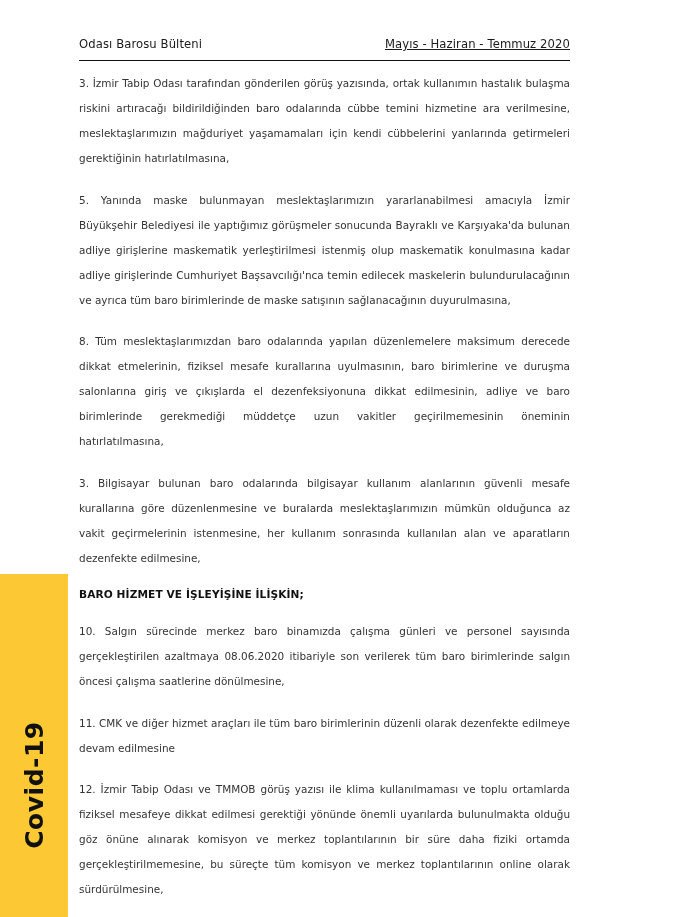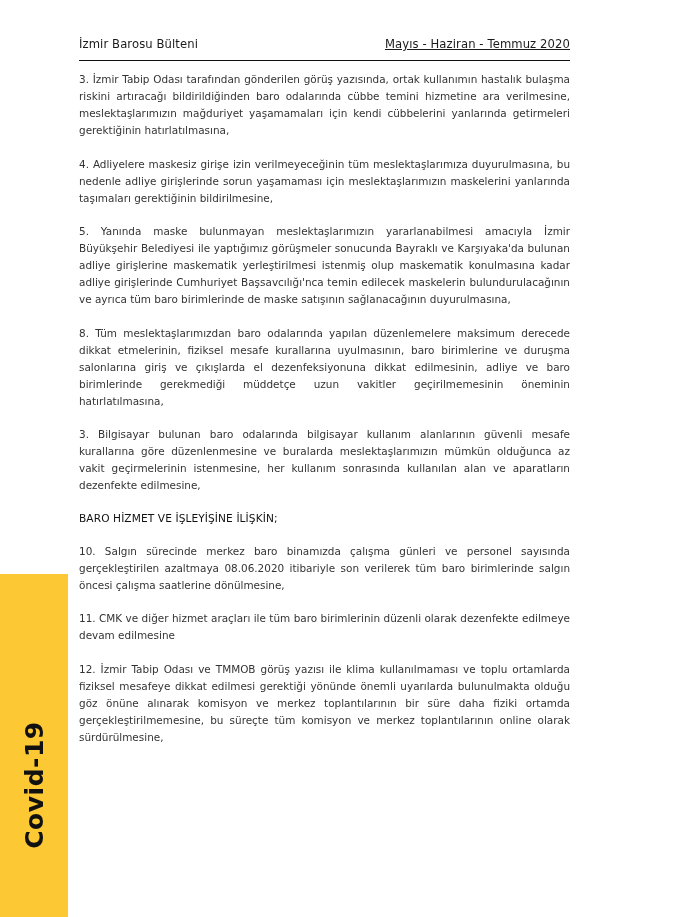--- a/index.html
+++ b/index.html
@@ -15,46 +15,45 @@
   }
   .header .left { left: 0; }
   .header .right { right: 0; text-decoration: underline; }
   .rule {
     position: absolute; left: 79px; top: 60px; width: 491px; height: 0; border-top: 1.2px solid #111;
   }
   .content {
     position: absolute; left: 79px; top: 71px; width: 491px;
   }
   .para {
-    font-size: 10.45px; line-height: 17px; text-align: justify; margin: 0 0 16.5px 0;
+    font-size: 10.45px; line-height: 25px; text-align: justify; margin: 0 0 16.5px 0;
     color: #333; hyphens: manual;
   }
   .section-head {
-    font-weight: normal; font-size: 10.6px; line-height: 15.6px; color: #111; margin: 0 0 16.5px 0; letter-spacing: 0.1px;
+    font-weight: bold; font-size: 10.6px; line-height: 15.6px; color: #111; margin: 0 0 16.5px 0; letter-spacing: 0.1px;
   }
   .sidebar {
     position: absolute; left: 0; top: 574px; width: 68px; height: 343px; background: #fcc934;
   }
   .sidebar-label {
     position: absolute; left: 34px; top: 785px; transform: translate(-50%, -50%) rotate(-90deg);
     font-weight: bold; font-size: 25px; color: #111; white-space: nowrap; letter-spacing: 0.5px;
   }
 </style>
 </head>
 <body>
 
 <div class="header">
-  <span class="left">İzmir Barosu Bülteni</span>
+  <span class="left">Odası Barosu Bülteni</span>
   <span class="right">Mayıs - Haziran - Temmuz 2020</span>
 </div>
 <div class="rule"></div>
 
 <div class="content">
   <p class="para">3. İzmir Tabip Odası tarafından gönderilen görüş yazısında, ortak kullanımın hastalık bulaşma riskini artıracağı bildirildiğinden baro odalarında cübbe temini hizmetine ara verilmesine, meslektaşlarımızın mağduriyet yaşamamaları için kendi cübbelerini yan­larında getirmeleri gerektiğinin hatırlatılmasına,</p>
-  <p class="para">4. Adliyelere maskesiz girişe izin verilmeyeceğinin tüm meslektaşlarımıza duyurulma­sına, bu nedenle adliye girişlerinde sorun yaşamaması için meslektaşlarımızın maske­lerini yanlarında taşımaları gerektiğinin bildirilmesine,</p>
   <p class="para">5. Yanında maske bulunmayan meslektaşlarımızın yararlanabilmesi amacıyla İzmir Büyükşehir Belediyesi ile yaptığımız görüşmeler sonucunda Bayraklı ve Karşıyaka'da bulunan adliye girişlerine maskematik yerleştirilmesi istenmiş olup maskematik ko­nulmasına kadar adliye girişlerinde Cumhuriyet Başsavcılığı'nca temin edilecek mas­kelerin bulundurulacağının ve ayrıca tüm baro birimlerinde de maske satışının sağla­nacağının duyurulmasına,</p>
   <p class="para">8. Tüm meslektaşlarımızdan baro odalarında yapılan düzenlemelere maksimum dere­cede dikkat etmelerinin, fiziksel mesafe kurallarına uyulmasının, baro birimlerine ve duruşma salonlarına giriş ve çıkışlarda el dezenfeksiyonuna dikkat edilmesinin, adliye ve baro birimlerinde gerekmediği müddetçe uzun vakitler geçirilmemesinin öneminin hatırlatılmasına,</p>
   <p class="para">3. Bilgisayar bulunan baro odalarında bilgisayar kullanım alanlarının güvenli mesafe kurallarına göre düzenlenmesine ve buralarda meslektaşlarımızın mümkün olduğun­ca az vakit geçirmelerinin istenmesine, her kullanım sonrasında kullanılan alan ve aparatların dezenfekte edilmesine,</p>
   <p class="section-head">BARO HİZMET VE İŞLEYİŞİNE İLİŞKİN;</p>
   <p class="para">10. Salgın sürecinde merkez baro binamızda çalışma günleri ve personel sayısında gerçekleştirilen azaltmaya 08.06.2020 itibariyle son verilerek tüm baro birimlerinde salgın öncesi çalışma saatlerine dönülmesine,</p>
   <p class="para">11. CMK ve diğer hizmet araçları ile tüm baro birimlerinin düzenli olarak dezenfekte edilmeye devam edilmesine</p>
   <p class="para">12. İzmir Tabip Odası ve TMMOB görüş yazısı ile klima kullanılmaması ve toplu ortam­larda fiziksel mesafeye dikkat edilmesi gerektiği yönünde önemli uyarılarda bulunul­makta olduğu göz önüne alınarak komisyon ve merkez toplantılarının bir süre daha fiziki ortamda gerçekleştirilmemesine, bu süreçte tüm komisyon ve merkez toplantı­larının online olarak sürdürülmesine,</p>
 </div>
 
 <div class="sidebar"></div>

